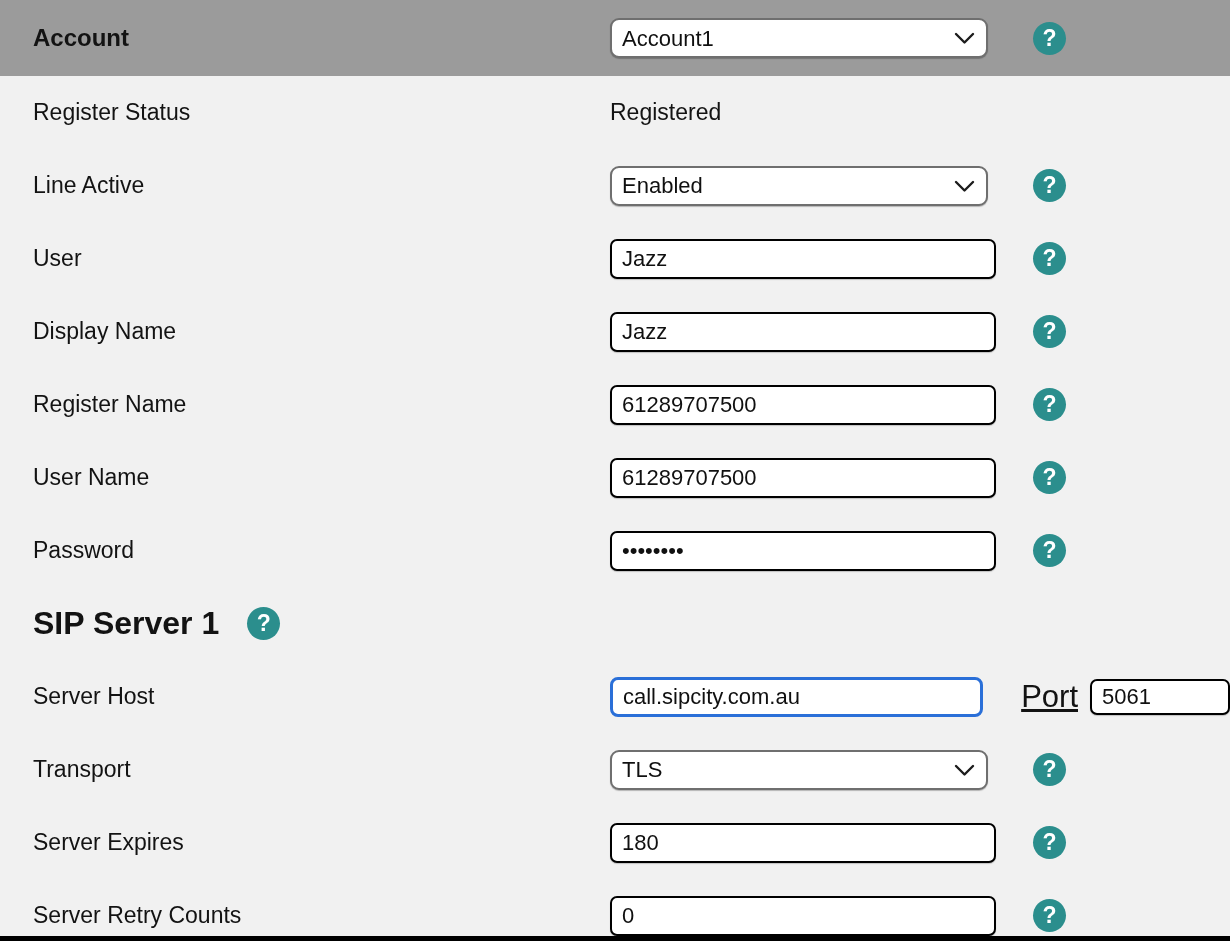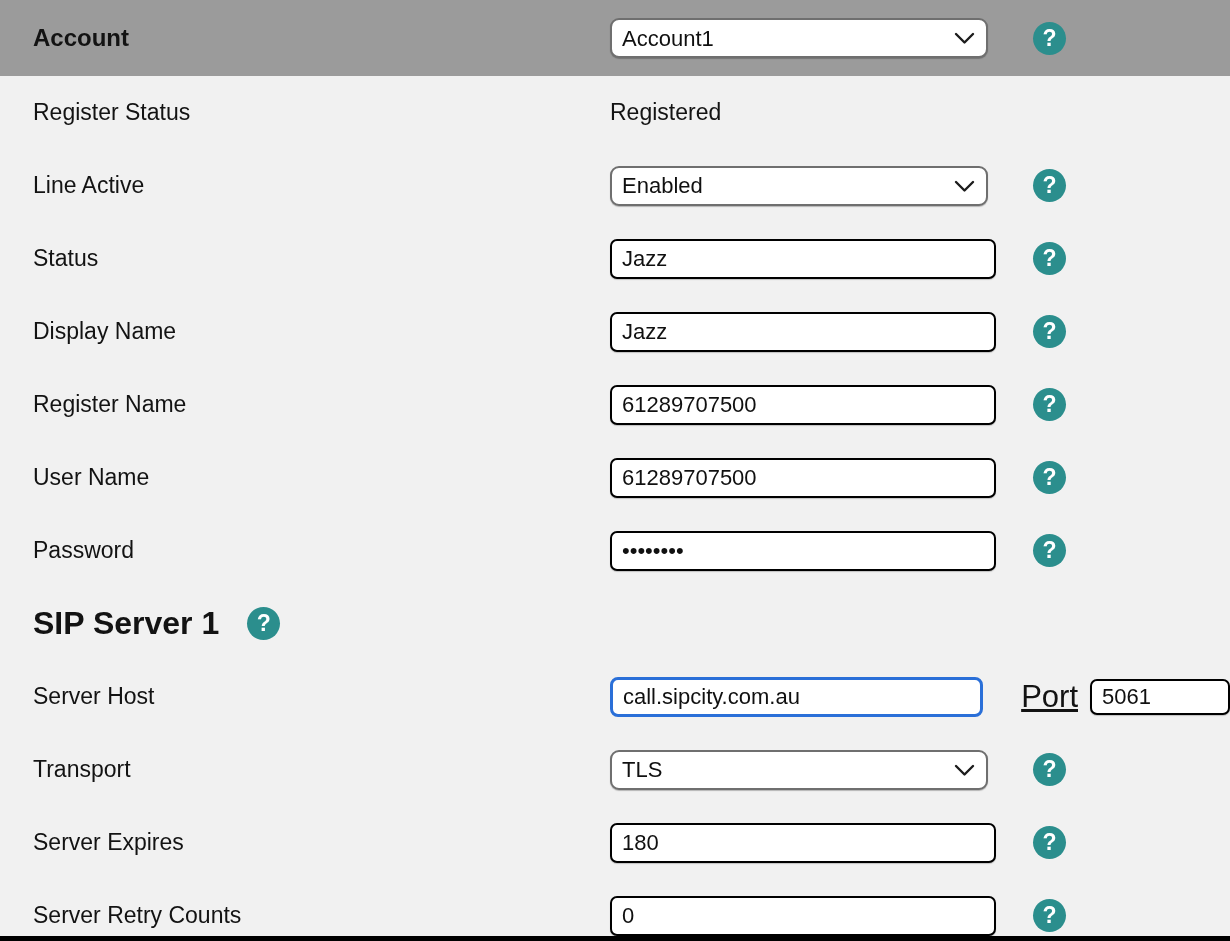--- a/index.html
+++ b/index.html
@@ -154,21 +154,21 @@
         <svg width="21" height="13" viewBox="0 0 21 13">
             <polyline points="2,2 10.5,10.5 19,2" fill="none" stroke="#1c1c1c" stroke-width="2.4" stroke-linecap="round" stroke-linejoin="round"></polyline>
           </svg>
       </span>
     </div>
   </div>
   <div class="help-icon">?</div>
 </div>
 
 <div class="row">
-  <div class="row-label">Status</div>
+  <div class="row-label">User</div>
   <div class="control-slot">
     <input type="text" class="text-input" value="Jazz" style="">
   </div>
   <div class="help-icon">?</div>
 </div>
 
 <div class="row">
   <div class="row-label">Display Name</div>
   <div class="control-slot">
     <input type="text" class="text-input" value="Jazz" style="">

